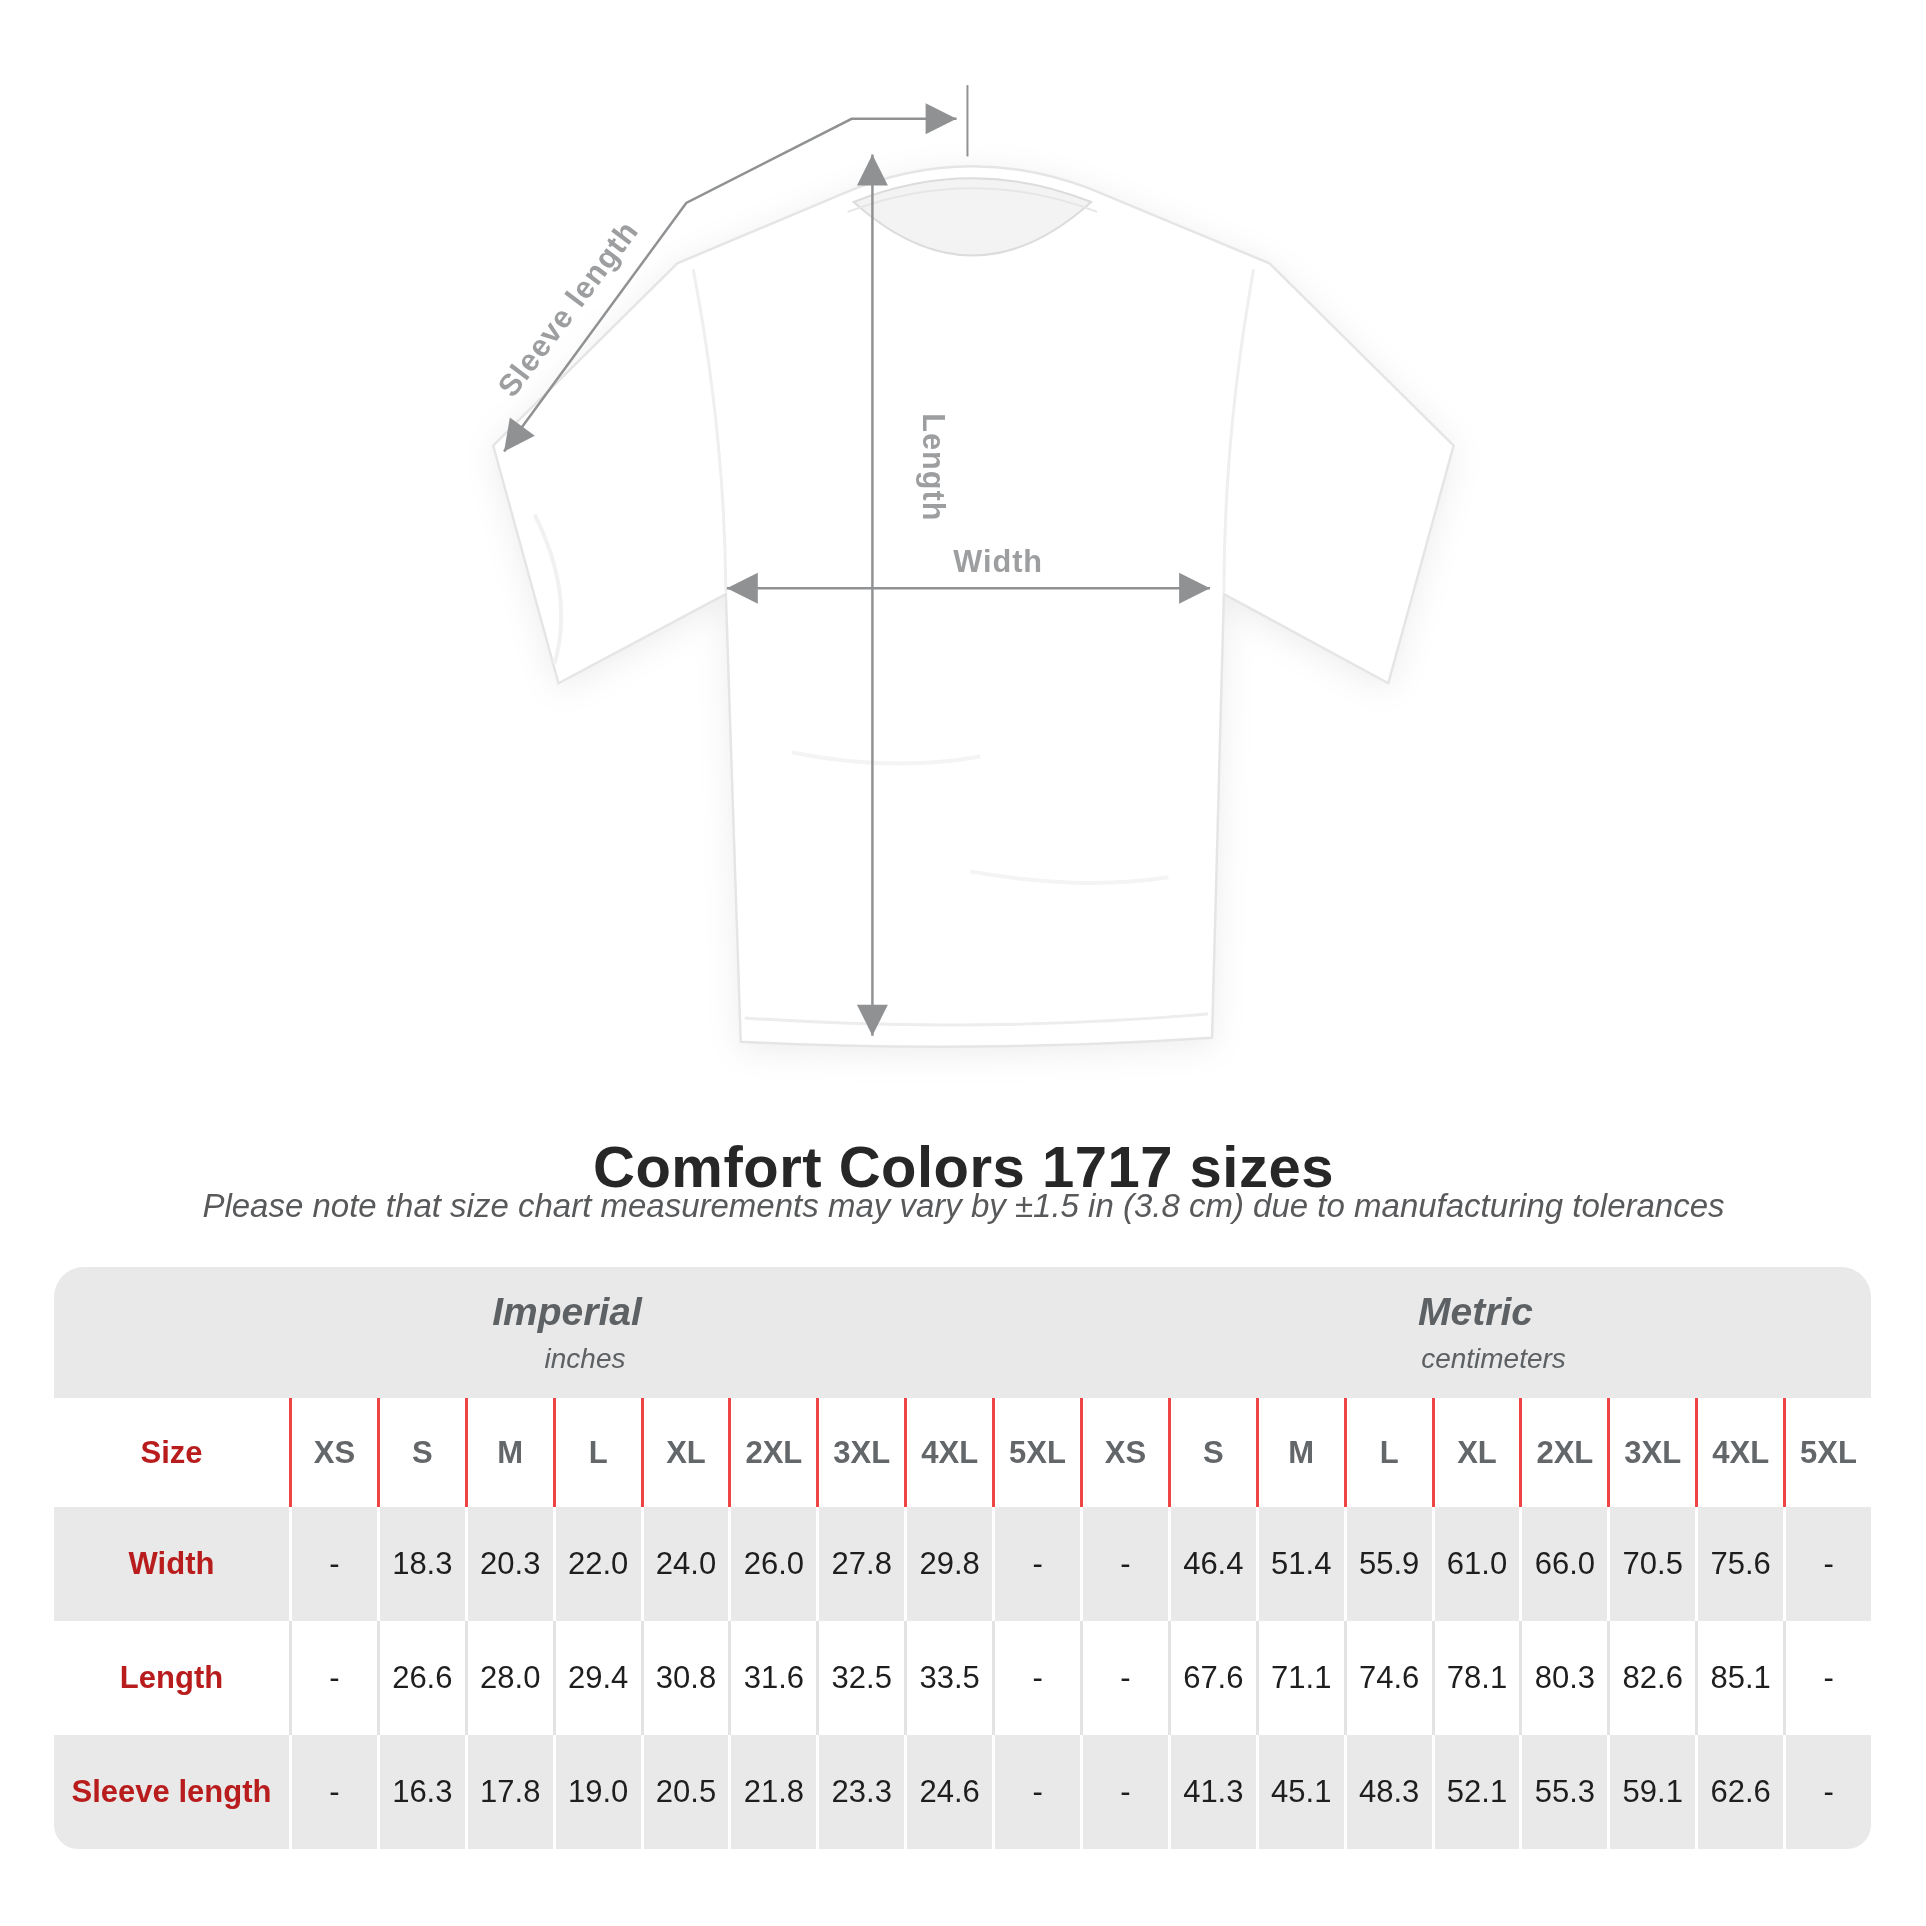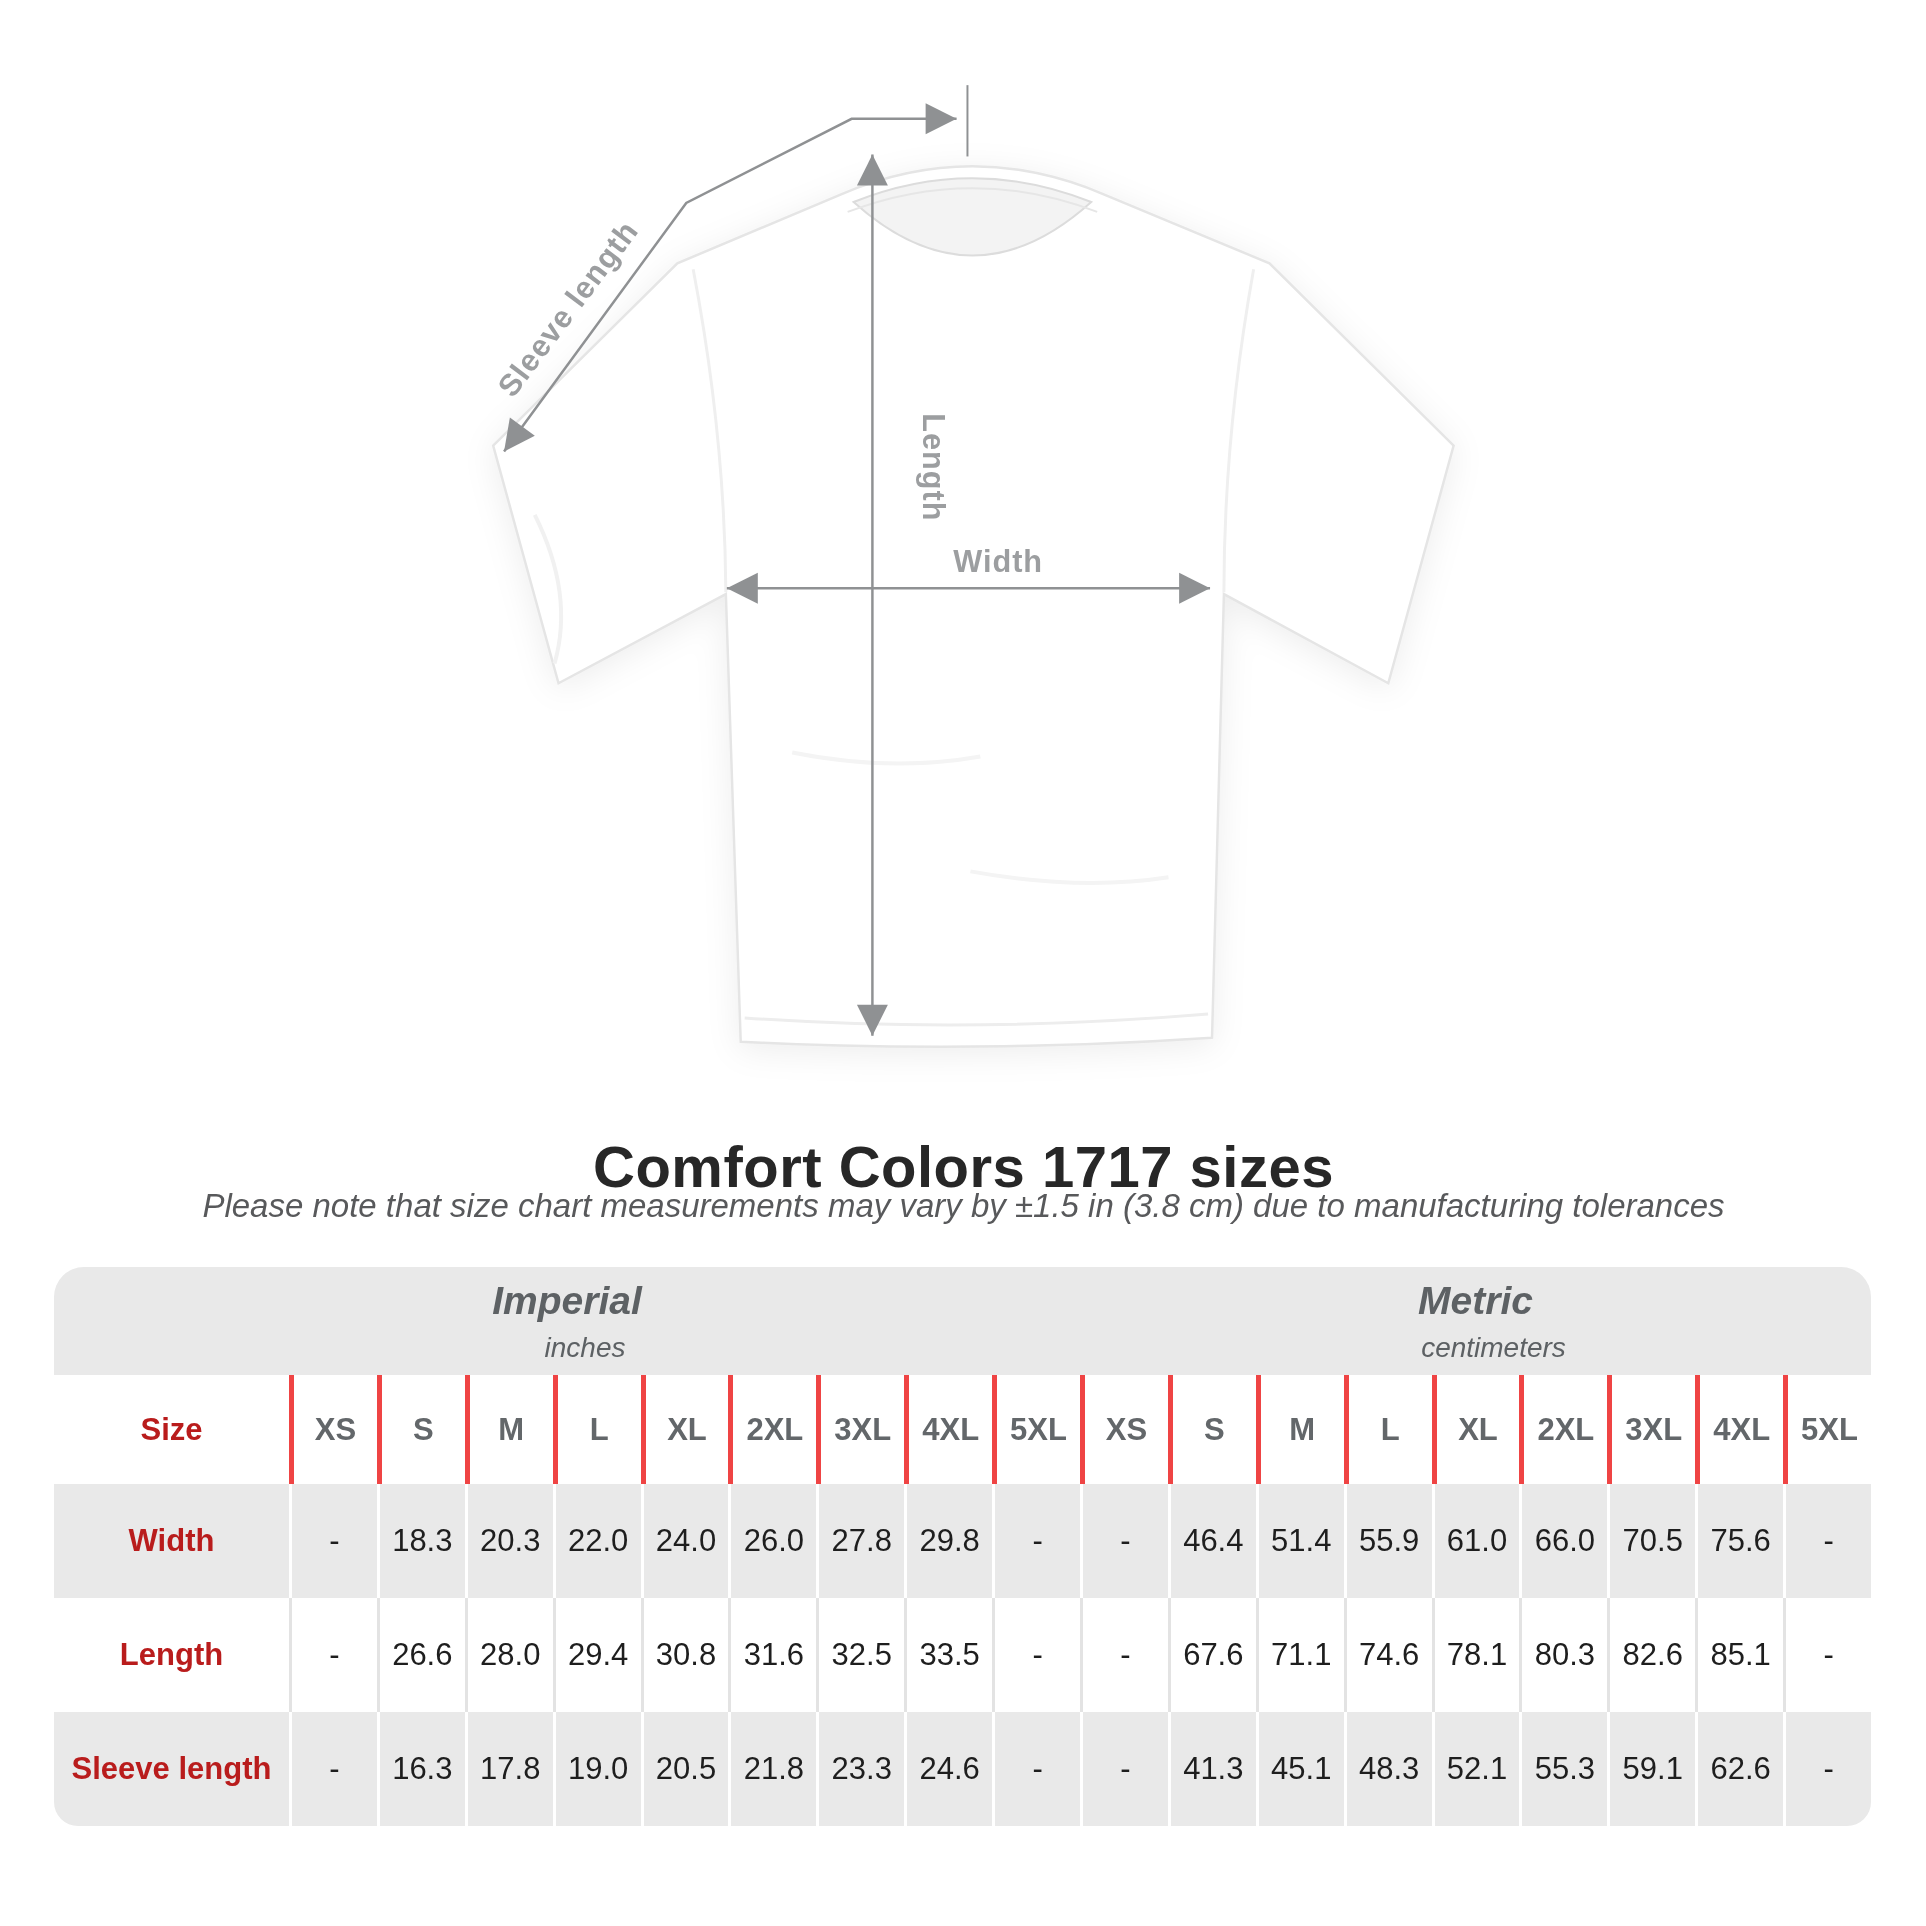--- a/index.html
+++ b/index.html
@@ -17,36 +17,36 @@
   }
   .subtitle{
     position:absolute;top:1187px;left:0;width:100%;text-align:center;
     font-size:33px;font-style:italic;color:#58595b;
   }
   
   .size-table{
     position:absolute;left:54px;top:1267px;width:1817px;
     border-radius:30px 30px 24px 24px;overflow:hidden;
   }
-  .band{display:flex;height:108px;background:#e9e9e9;}
+  .band{display:flex;height:131px;background:#e9e9e9;}
   .band-half{display:flex;flex-direction:column;align-items:center;justify-content:center;gap:9px;}
   .band-half.imperial{width:1026px;}
   .band-half.metric{width:791px;align-items:center;}
   .g-label{font-size:39px;font-weight:bold;font-style:italic;color:#5d6164;}
   .g-sub{font-size:28px;font-style:italic;color:#5d6164;margin-left:36px;}
   .grid{display:grid;grid-template-columns:235px repeat(18,1fr);}
   .header-row{height:109px;background:#ffffff;}
   .data-row{height:114px;}
   .data-row.gray{background:#e9e9e9;}
   .data-row.white{background:#ffffff;}
   .cell{
     display:flex;align-items:center;justify-content:center;
     font-size:31px;color:#1e1e1e;
   }
-  .header-row .cell + .cell{border-left:5px solid #ef4444;}
+  .header-row .cell + .cell{border-left:3px solid #ef4444;}
   .data-row.white .cell + .cell{border-left:3px solid #e3e3e3;}
   .data-row.gray .cell + .cell{border-left:3px solid #ffffff;}
   .col-h{font-weight:bold;color:#63676a;}
   .label-cell{font-weight:bold;color:#b91c1c;}
 </style>
 </head>
 <body>
 
 <div class="canvas">
 

